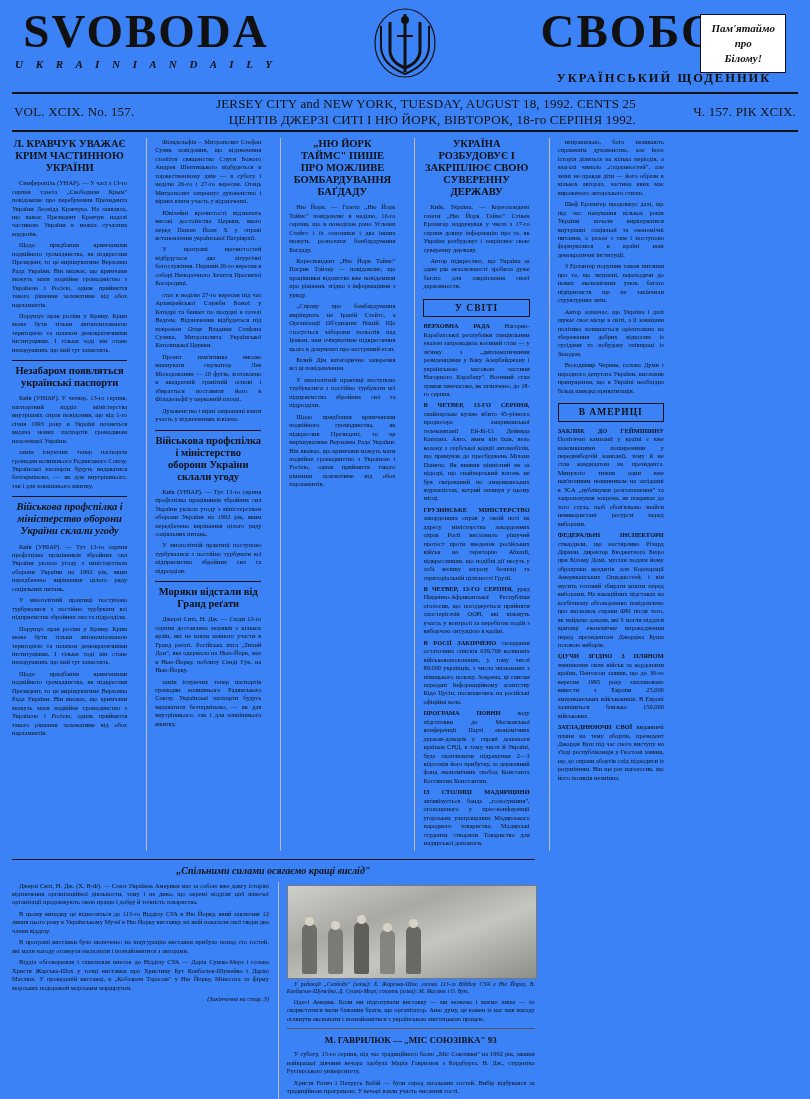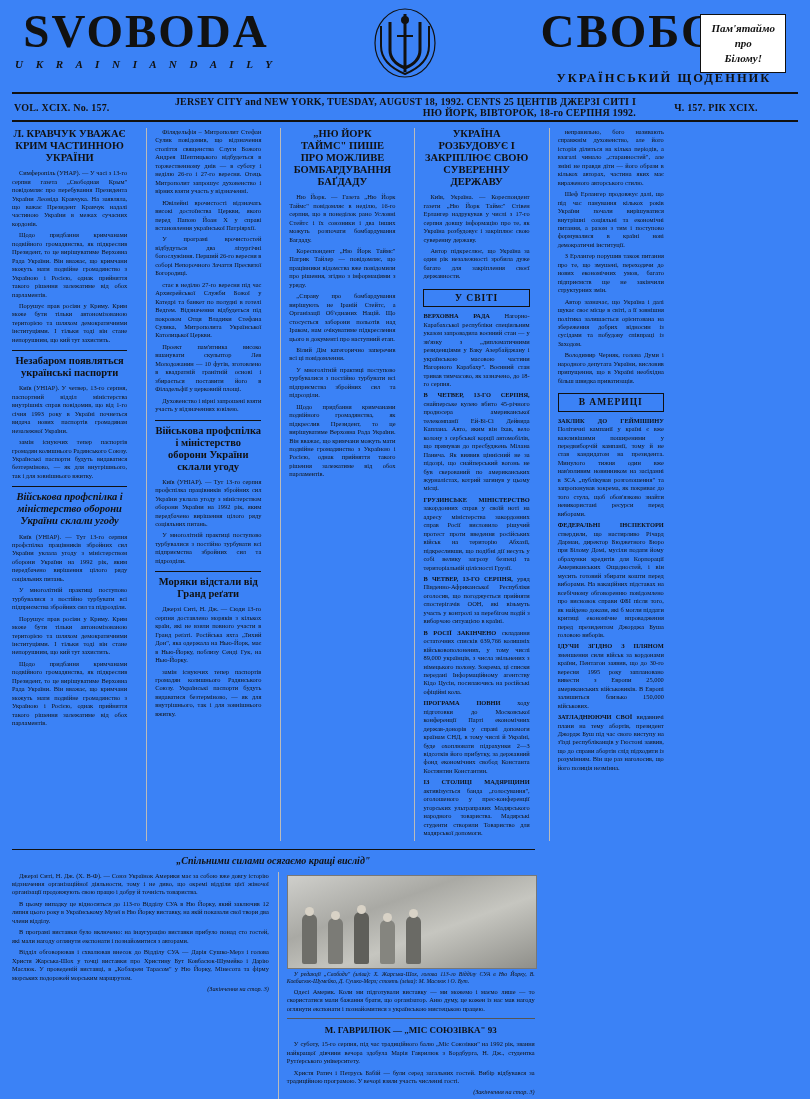--- a/index.html
+++ b/index.html
@@ -67,29 +67,29 @@
 
   
   .mast-rule{
     border-top:2px solid #111;
     margin-top:6px;
   }
   .dateline{
     display:flex;
     justify-content:space-between;
     align-items:center;
-    font-size:10px;
-    font-weight:bold;
+    font-size:13px;
+    font-weight:normal;
     padding:2px 2px 2px 2px;
     border-bottom:2px solid #111;
     letter-spacing:.2px;
   }
   .dateline .dl-mid{flex:1;text-align:right;}
   .dateline .dl-left{width:150px;}
-  .dateline .dl-right{width:160px;text-align:center;}
+  .dateline .dl-right{width:160px;text-align:right;}
 
   
   .cols{
     display:grid;
     grid-template-columns:repeat(6,1fr);
     column-gap:19px;
     margin-top:6px;
   }
   .col{
     font-size:6.4px;

